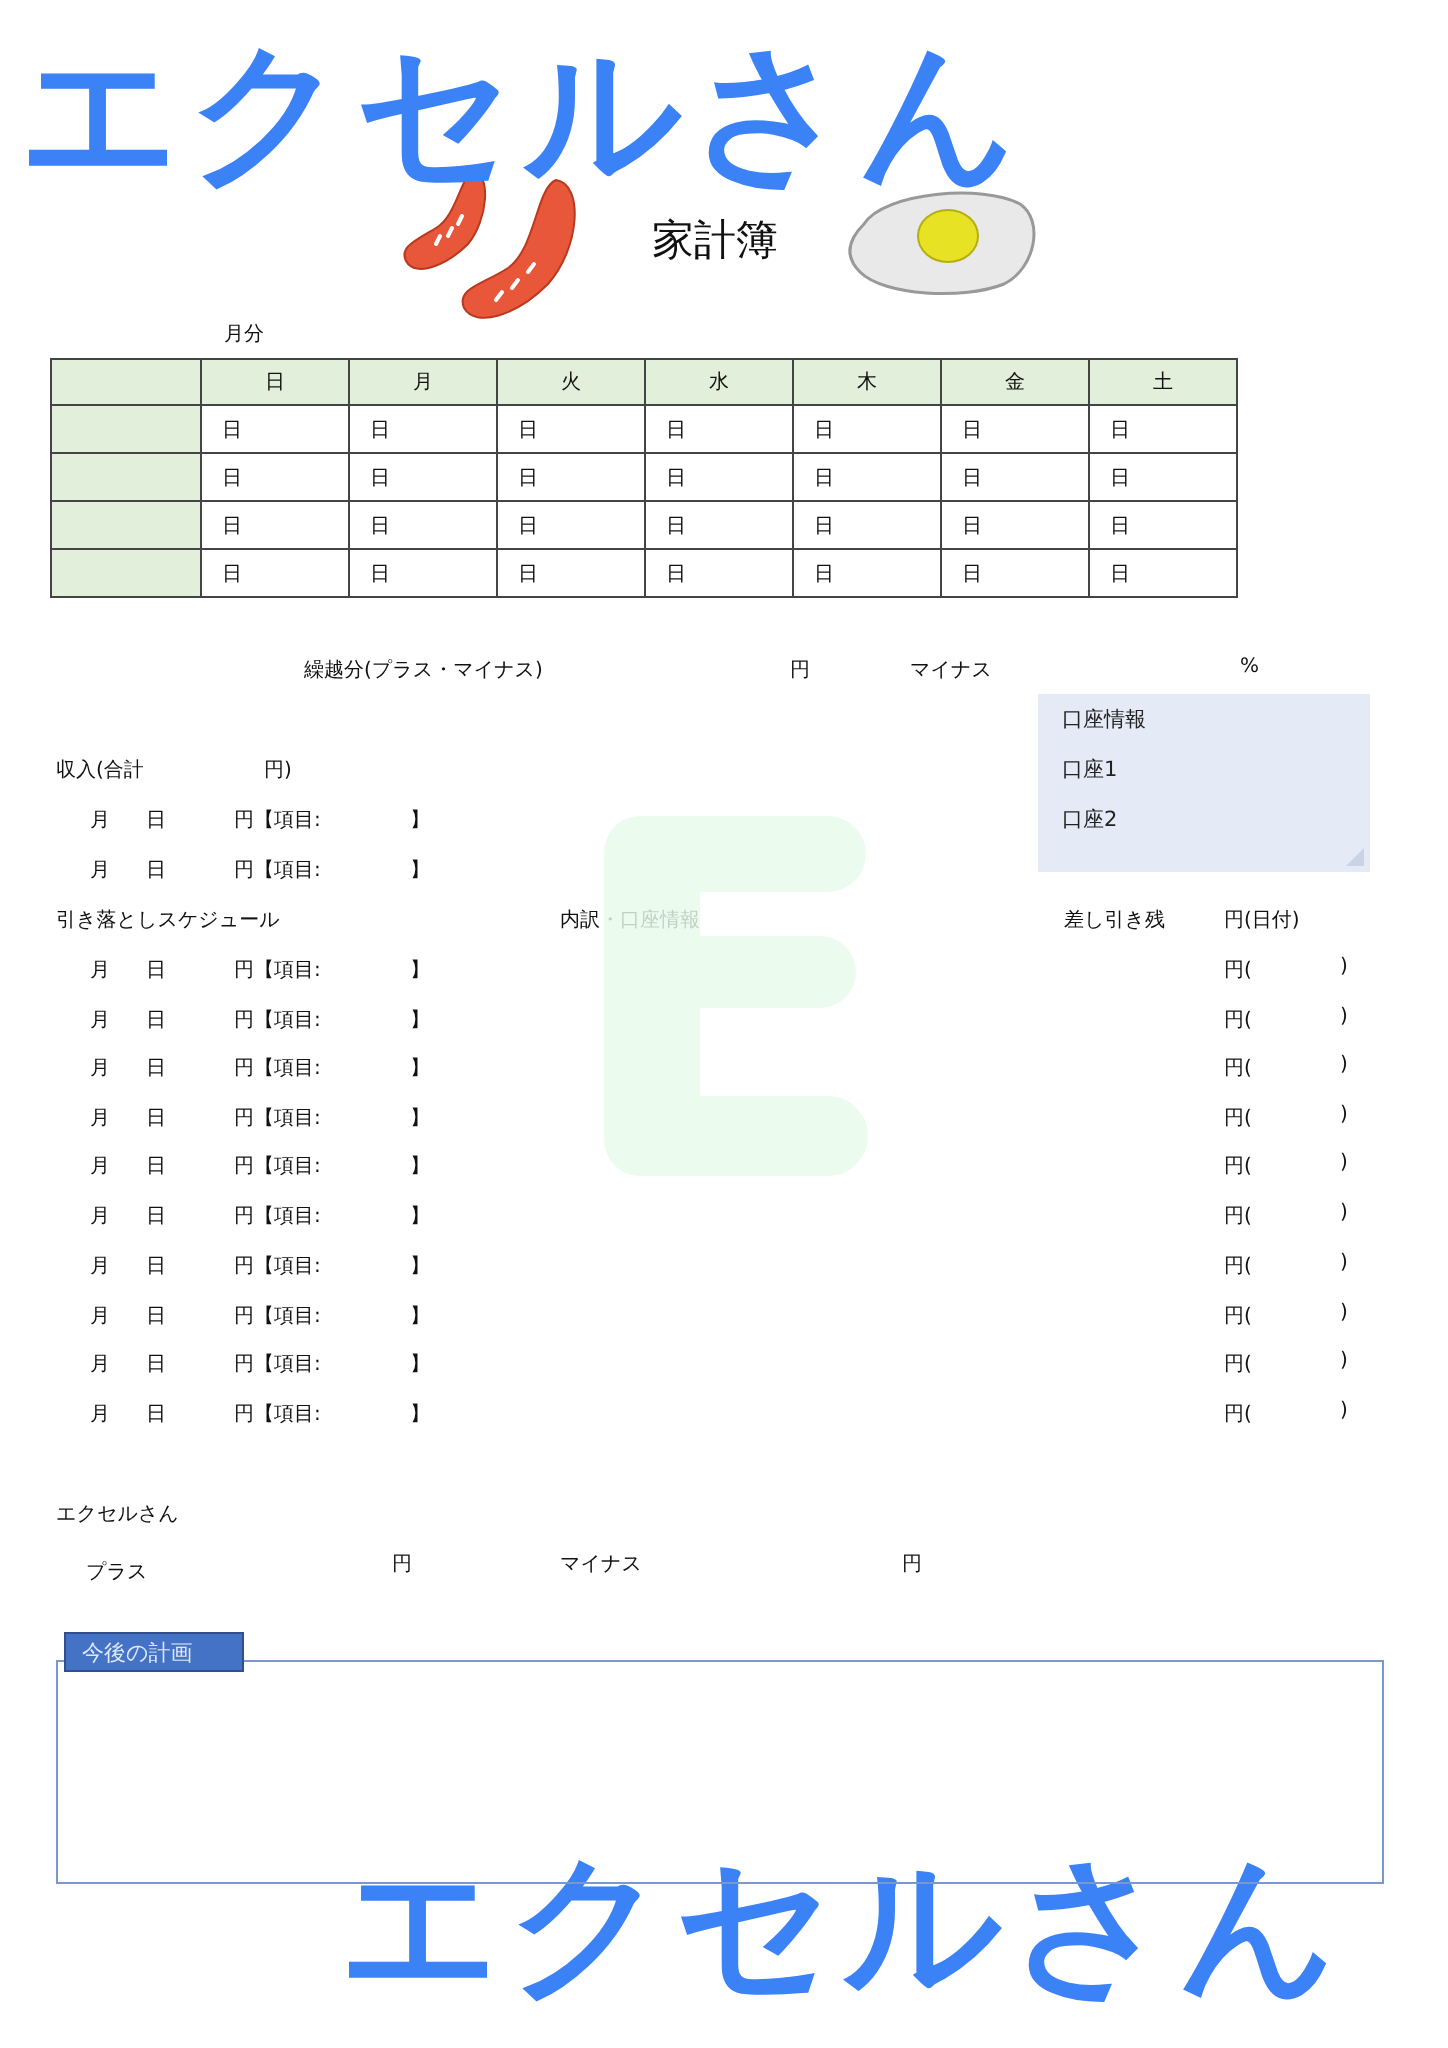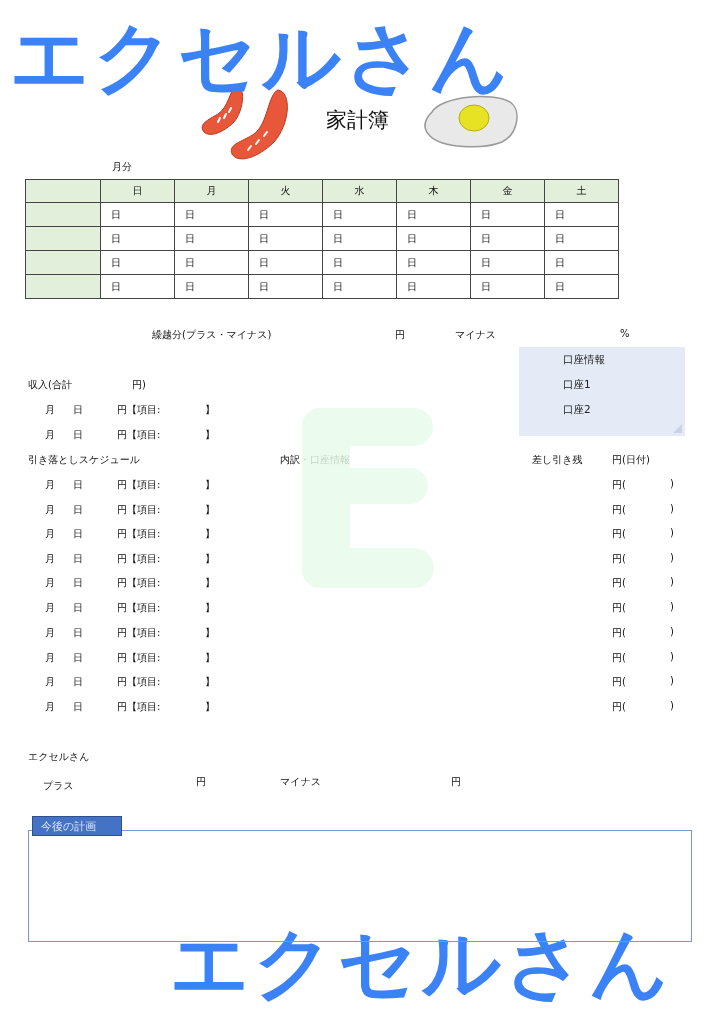--- a/index.html
+++ b/index.html
@@ -21,21 +21,21 @@
   table.cal { position:absolute; left:25px; top:179px; border-collapse:collapse; z-index:2; }
   table.cal td { border:1.5px solid #444; height:23px; padding:0 0 0 10px; font-size:10px; }
   table.cal td.side { width:74px; background:#e2efda; padding:0; }
   table.cal td.day { width:73px; }
   table.cal tr.head td { background:#e2efda; text-align:center; padding:0; height:22px; }
 
   .row { position:absolute; font-size:10px; white-space:nowrap; z-index:2; }
   .acct { left:519px; top:347px; width:166px; height:89px; background:#e4ebf6; z-index:1; }
   .acct .fold { position:absolute; right:3px; bottom:3px; width:0; height:0;
                 border-left:9px solid transparent; border-bottom:9px solid #c9d3e3; }
-  .acct div.line { position:absolute; left:12px; font-size:10.5px; color:#222;margin-left:32px; }
+  .acct div.line { position:absolute; left:12px; font-size:10.5px; color:#222; }
 
   .plan-box { left:28px; top:830px; width:662px; height:110px; border:1.5px solid #7a98cf; z-index:2; background:transparent; }
   .plan-tab { left:32px; top:816px; width:90px; height:20px; background:#4472c4; border:1px solid #2f4f8f;
               color:#dfe8f8; font-size:11px; line-height:20px; padding-left:8px; box-sizing:border-box; z-index:3; }
 </style>
 </head>
 <body>
 
 <div class="wm wm-top">エクセルさん</div>
 <div class="wm wm-bottom">エクセルさん</div>

